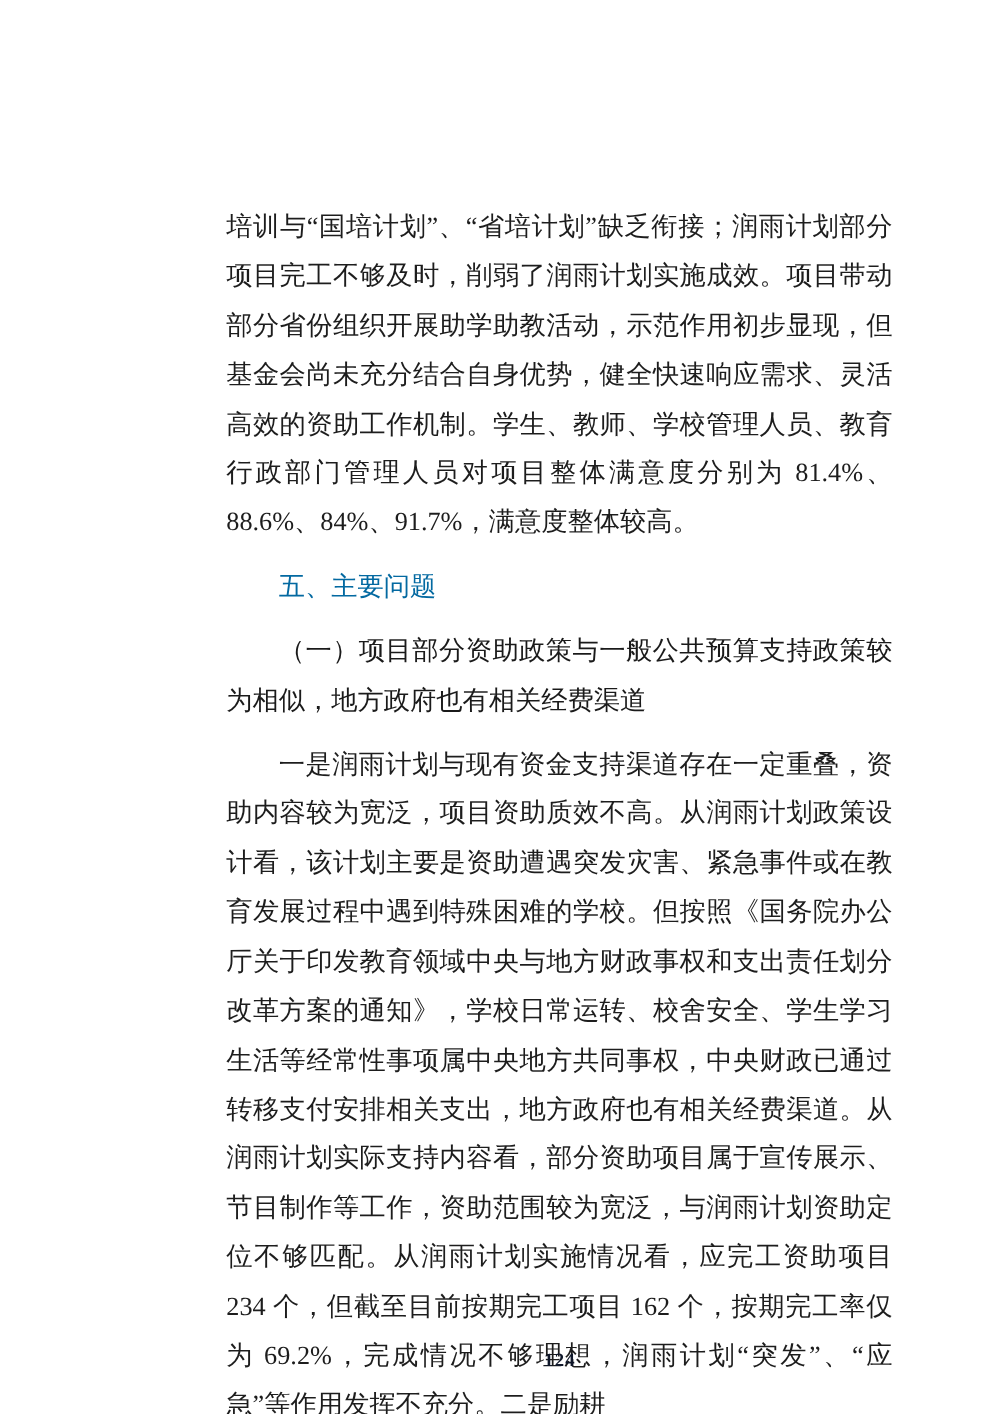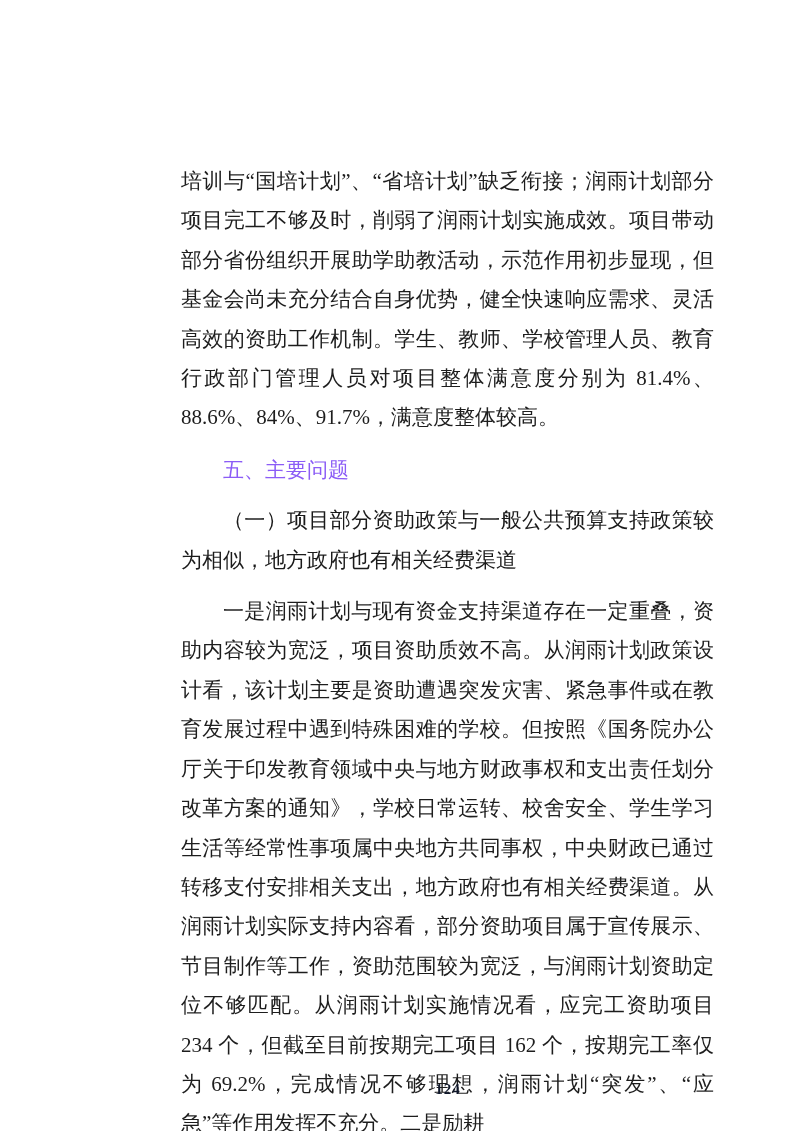--- a/index.html
+++ b/index.html
@@ -41,25 +41,25 @@
   .body-para {
     text-indent: 2em;
     font-family: "Liberation Serif", serif;
   }
 
   .body-para.no-indent {
     text-indent: 0;
   }
 
   .section-heading {
-    font-family: Liberation Sans, sans-serif;
+    font-family: Liberation Serif, serif;
     font-weight: bold;
     text-indent: 2em;
     text-align: left;
-    color: #8b5cf6;
+    color: #0369a1;
   }
 
   .sub-heading {
     font-family: "Liberation Serif", serif;
     font-weight: bold;
     text-indent: 2em;
     color: #1a1a1a;
   }
 
   .page-number {

